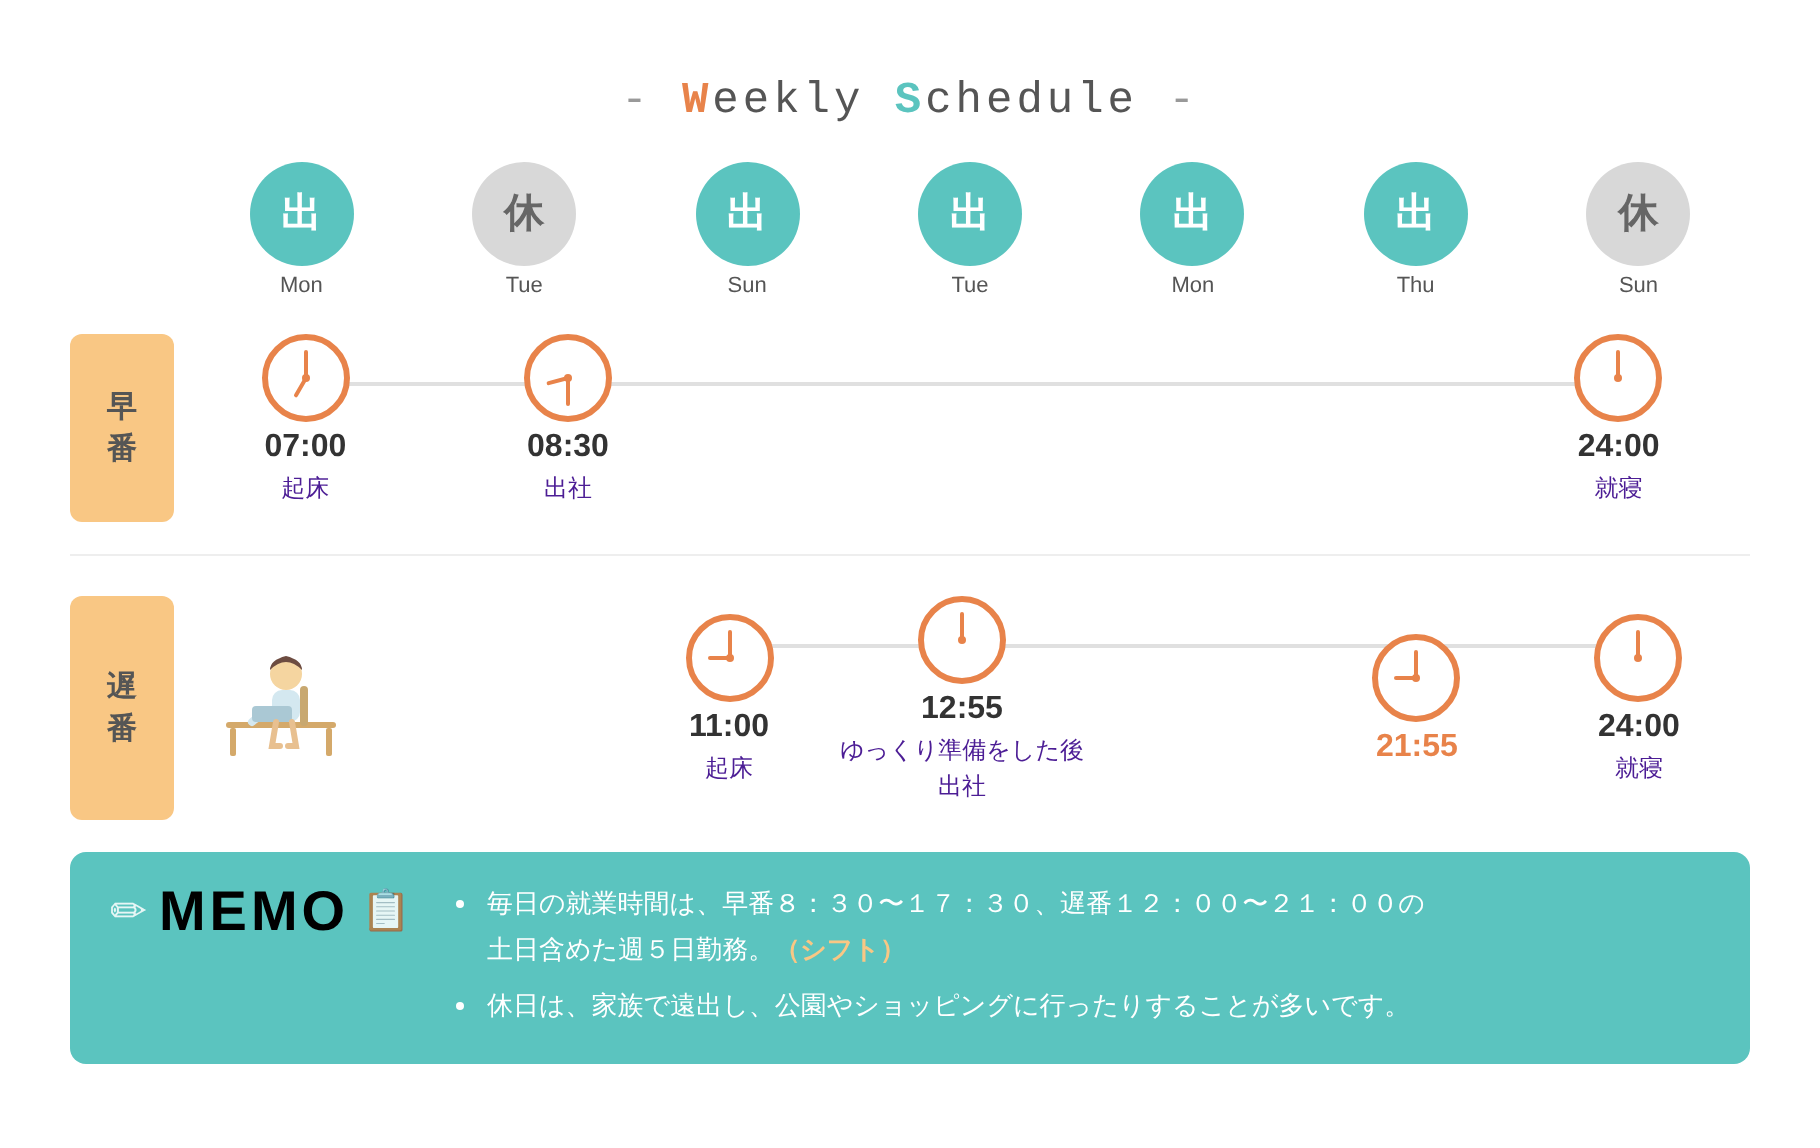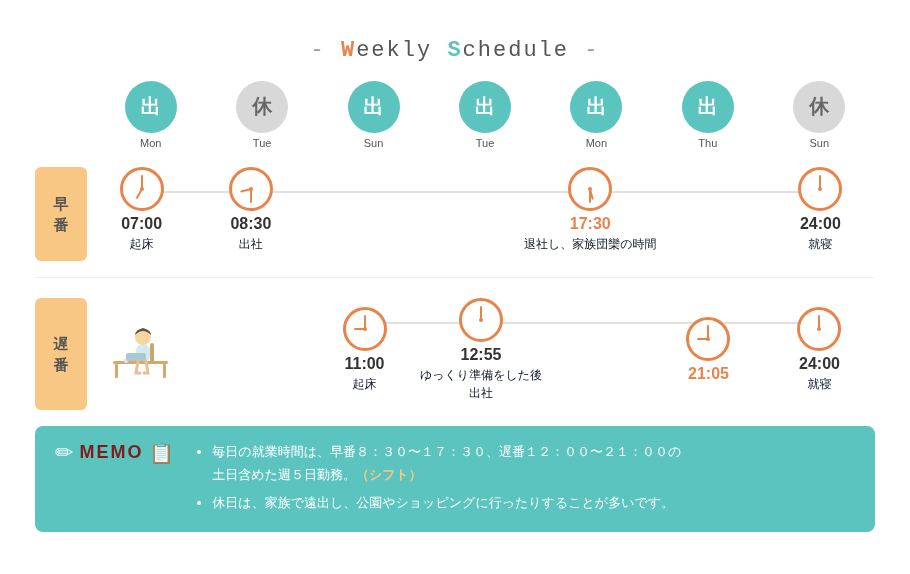--- a/index.html
+++ b/index.html
@@ -147,21 +147,21 @@
     }
     .time-text {
       font-size: 16px;
       font-weight: 700;
       color: #333;
       text-align: center;
     }
     .time-text.highlight { color: #e8834a; }
     .event-text {
       font-size: 12px;
-      color: #0f172a;
+      color: #4c1d95;
       text-align: center;
       line-height: 1.5;
       margin-top: 2px;
       white-space: nowrap;
     }
 
     
     .memo-section {
       display: flex;
       background: #5bc4bf;
@@ -181,22 +181,22 @@
       display: flex;
       align-items: center;
       gap: 6px;
     }
     .memo-pencil {
       color: #fff;
       font-size: 22px;
       opacity: 0.85;
     }
     .memo-text-label {
-      color: #7f1d1d;
-      font-size: 18px;
+      color: #000000;
+      font-size: 28px;
       font-weight: 700;
       letter-spacing: 2px;
     }
     .memo-doc-icon {
       color: #fff;
       font-size: 20px;
       opacity: 0.85;
     }
     .memo-content {
       color: #fff;
@@ -288,30 +288,20 @@
       </div>
 
       <div class="schedule-item" style="visibility:hidden;">
         <div class="clock-icon"></div>
       </div>
 
       <div class="schedule-item" style="visibility:hidden;">
         <div class="clock-icon"></div>
       </div>
 
-      <div class="schedule-item">
-        <div class="clock-icon">
-
-          <div class="clock-hand-hour" style="height:11px; transform: translateX(-50%) rotate(165deg);"></div>
-          <div class="clock-hand-min" style="height:14px; transform: translateX(-50%) rotate(180deg);"></div>
-          <div class="clock-dot"></div>
-        </div>
-        <div class="time-text highlight">17:30</div>
-        <div class="event-text">退社し、家族団欒の時間</div>
-      </div>
 
       <div class="schedule-item" style="visibility:hidden;">
         <div class="clock-icon"></div>
       </div>
 
       <div class="schedule-item">
         <div class="clock-icon">
 
           <div class="clock-hand-hour" style="height:11px; transform: translateX(-50%) rotate(0deg);"></div>
           <div class="clock-hand-min" style="height:14px; transform: translateX(-50%) rotate(0deg);"></div>
@@ -389,21 +379,21 @@
         <div class="clock-icon"></div>
       </div>
 
       <div class="schedule-item">
         <div class="clock-icon">
 
           <div class="clock-hand-hour" style="height:11px; transform: translateX(-50%) rotate(270deg);"></div>
           <div class="clock-hand-min" style="height:14px; transform: translateX(-50%) rotate(0deg);"></div>
           <div class="clock-dot"></div>
         </div>
-        <div class="time-text highlight">21:05</div>
+        <div class="time-text highlight">21:55</div>
       </div>
 
       <div class="schedule-item">
         <div class="clock-icon">
           <div class="clock-hand-hour" style="height:11px; transform: translateX(-50%) rotate(0deg);"></div>
           <div class="clock-hand-min" style="height:14px; transform: translateX(-50%) rotate(0deg);"></div>
           <div class="clock-dot"></div>
         </div>
         <div class="time-text">24:00</div>
         <div class="event-text">就寝</div>

